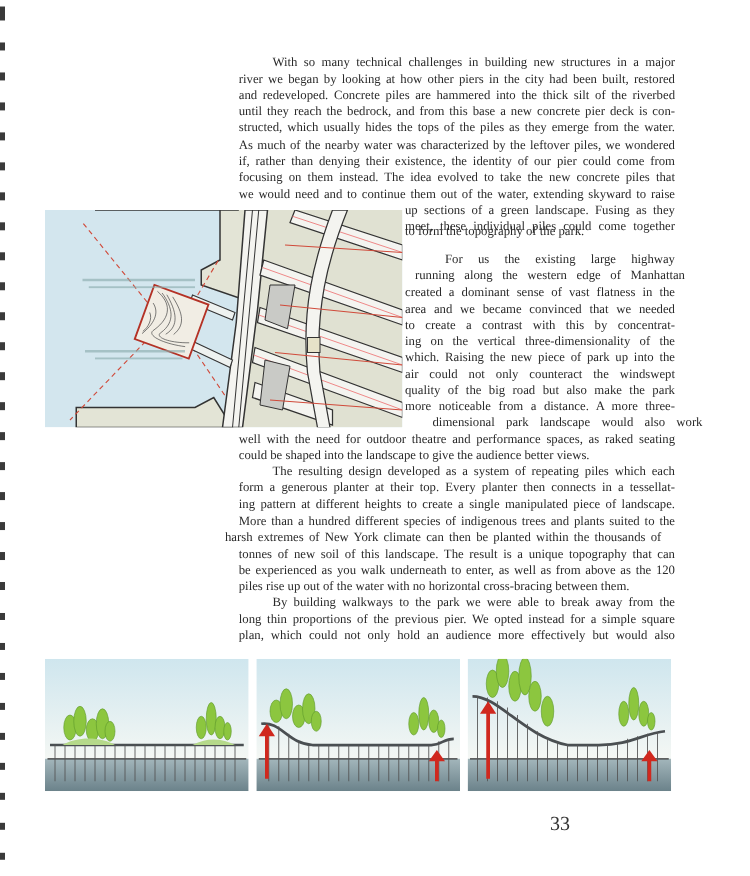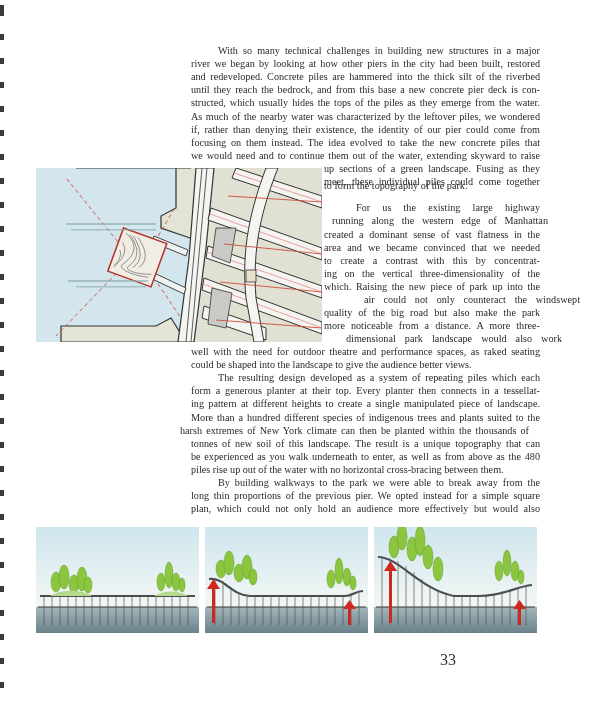--- a/index.html
+++ b/index.html
@@ -46,33 +46,33 @@
     <div class="text-line" style="left: 324px; top: 162px; width: 216px;">up sections of a green landscape. Fusing as they</div>
     <div class="text-line" style="left: 324px; top: 175px; width: 216px;">meet, these individual piles could come together</div>
     <div class="text-line last" style="left: 324px; top: 179px; width: 216px;">to form the topography of the park.</div>
     <div class="text-line" style="left: 356px; top: 201px; width: 184px;">For us the existing large highway</div>
     <div class="text-line" style="left: 332px; top: 214px; width: 216px;">running along the western edge of Manhattan</div>
     <div class="text-line" style="left: 324px; top: 228px; width: 216px;">created a dominant sense of vast flatness in the</div>
     <div class="text-line" style="left: 324px; top: 241px; width: 216px;">area and we became convinced that we needed</div>
     <div class="text-line" style="left: 324px; top: 254px; width: 216px;">to create a contrast with this by concentrat-</div>
     <div class="text-line" style="left: 324px; top: 267px; width: 216px;">ing on the vertical three-dimensionality of the</div>
     <div class="text-line" style="left: 324px; top: 280px; width: 216px;">which. Raising the new piece of park up into the</div>
-    <div class="text-line" style="left: 324px; top: 293px; width: 216px; margin-left: 40px;">air could not only counteract the windswept</div>
+    <div class="text-line" style="left: 324px; top: 293px; width: 216px;">air could not only counteract the windswept</div>
     <div class="text-line" style="left: 324px; top: 306px; width: 216px;">quality of the big road but also make the park</div>
     <div class="text-line" style="left: 324px; top: 319px; width: 216px;">more noticeable from a distance. A more three-</div>
     <div class="text-line" style="left: 324px; top: 332px; width: 216px; margin-left: 22px;">dimensional park landscape would also work</div>
     <div class="text-line" style="left: 191px; top: 345px; width: 349px;">well with the need for outdoor theatre and performance spaces, as raked seating</div>
     <div class="text-line last" style="left: 191px; top: 358px; width: 349px;">could be shaped into the landscape to give the audience better views.</div>
     <div class="text-line" style="left: 218px; top: 371px; width: 322px;">The resulting design developed as a system of repeating piles which each</div>
     <div class="text-line" style="left: 191px; top: 384px; width: 349px;">form a generous planter at their top. Every planter then connects in a tessellat-</div>
     <div class="text-line" style="left: 191px; top: 397px; width: 349px;">ing pattern at different heights to create a single manipulated piece of landscape.</div>
     <div class="text-line" style="left: 191px; top: 411px; width: 349px;">More than a hundred different species of indigenous trees and plants suited to the</div>
     <div class="text-line" style="left: 180px; top: 424px; width: 349px;">harsh extremes of New York climate can then be planted within the thousands of</div>
     <div class="text-line" style="left: 191px; top: 437px; width: 349px;">tonnes of new soil of this landscape. The result is a unique topography that can</div>
-    <div class="text-line" style="left: 191px; top: 450px; width: 349px;">be experienced as you walk underneath to enter, as well as from above as the 480</div>
+    <div class="text-line" style="left: 191px; top: 450px; width: 349px;">be experienced as you walk underneath to enter, as well as from above as the 120</div>
     <div class="text-line last" style="left: 191px; top: 463px; width: 349px;">piles rise up out of the water with no horizontal cross-bracing between them.</div>
     <div class="text-line" style="left: 218px; top: 476px; width: 322px;">By building walkways to the park we were able to break away from the</div>
     <div class="text-line" style="left: 191px; top: 489px; width: 349px;">long thin proportions of the previous pier. We opted instead for a simple square</div>
     <div class="text-line" style="left: 191px; top: 502px; width: 349px;">plan, which could not only hold an audience more effectively but would also</div>
   </div>
 
 <div class="figure-map">
   <svg width="286" height="174" viewBox="0 0 286 174">
     <rect x="0" y="0" width="286" height="174" fill="#d3e6ee"></rect>
 

